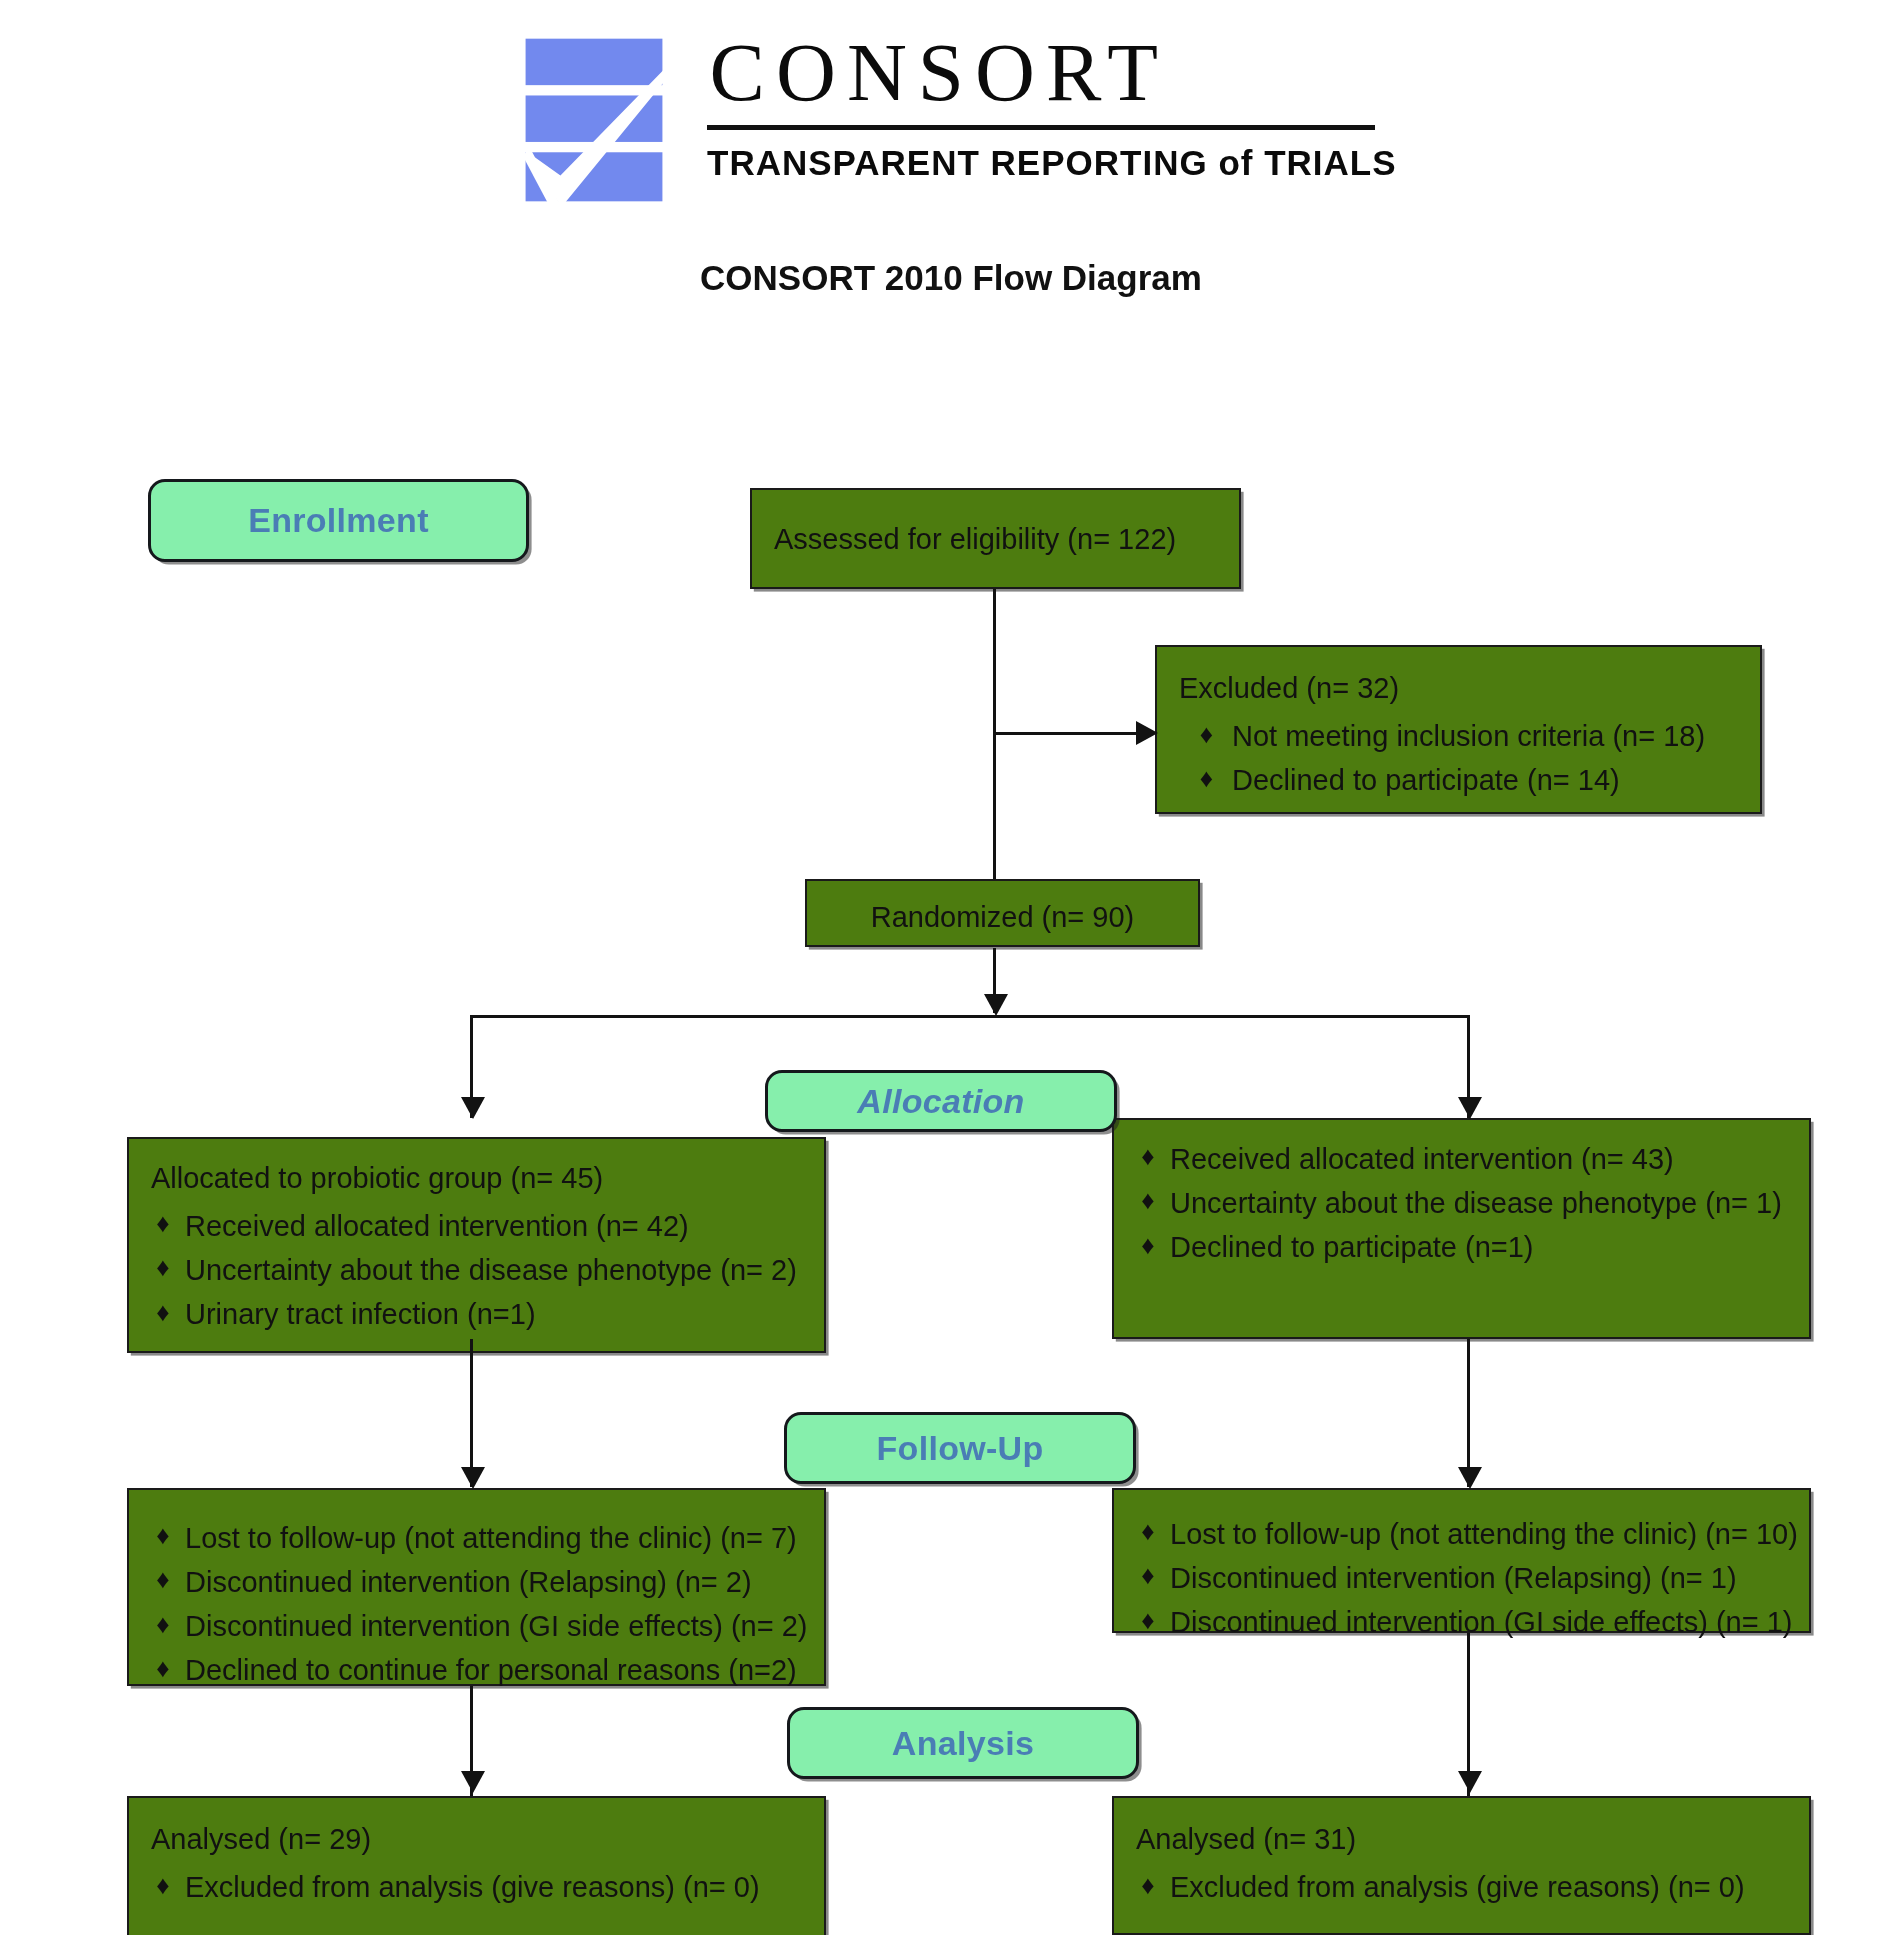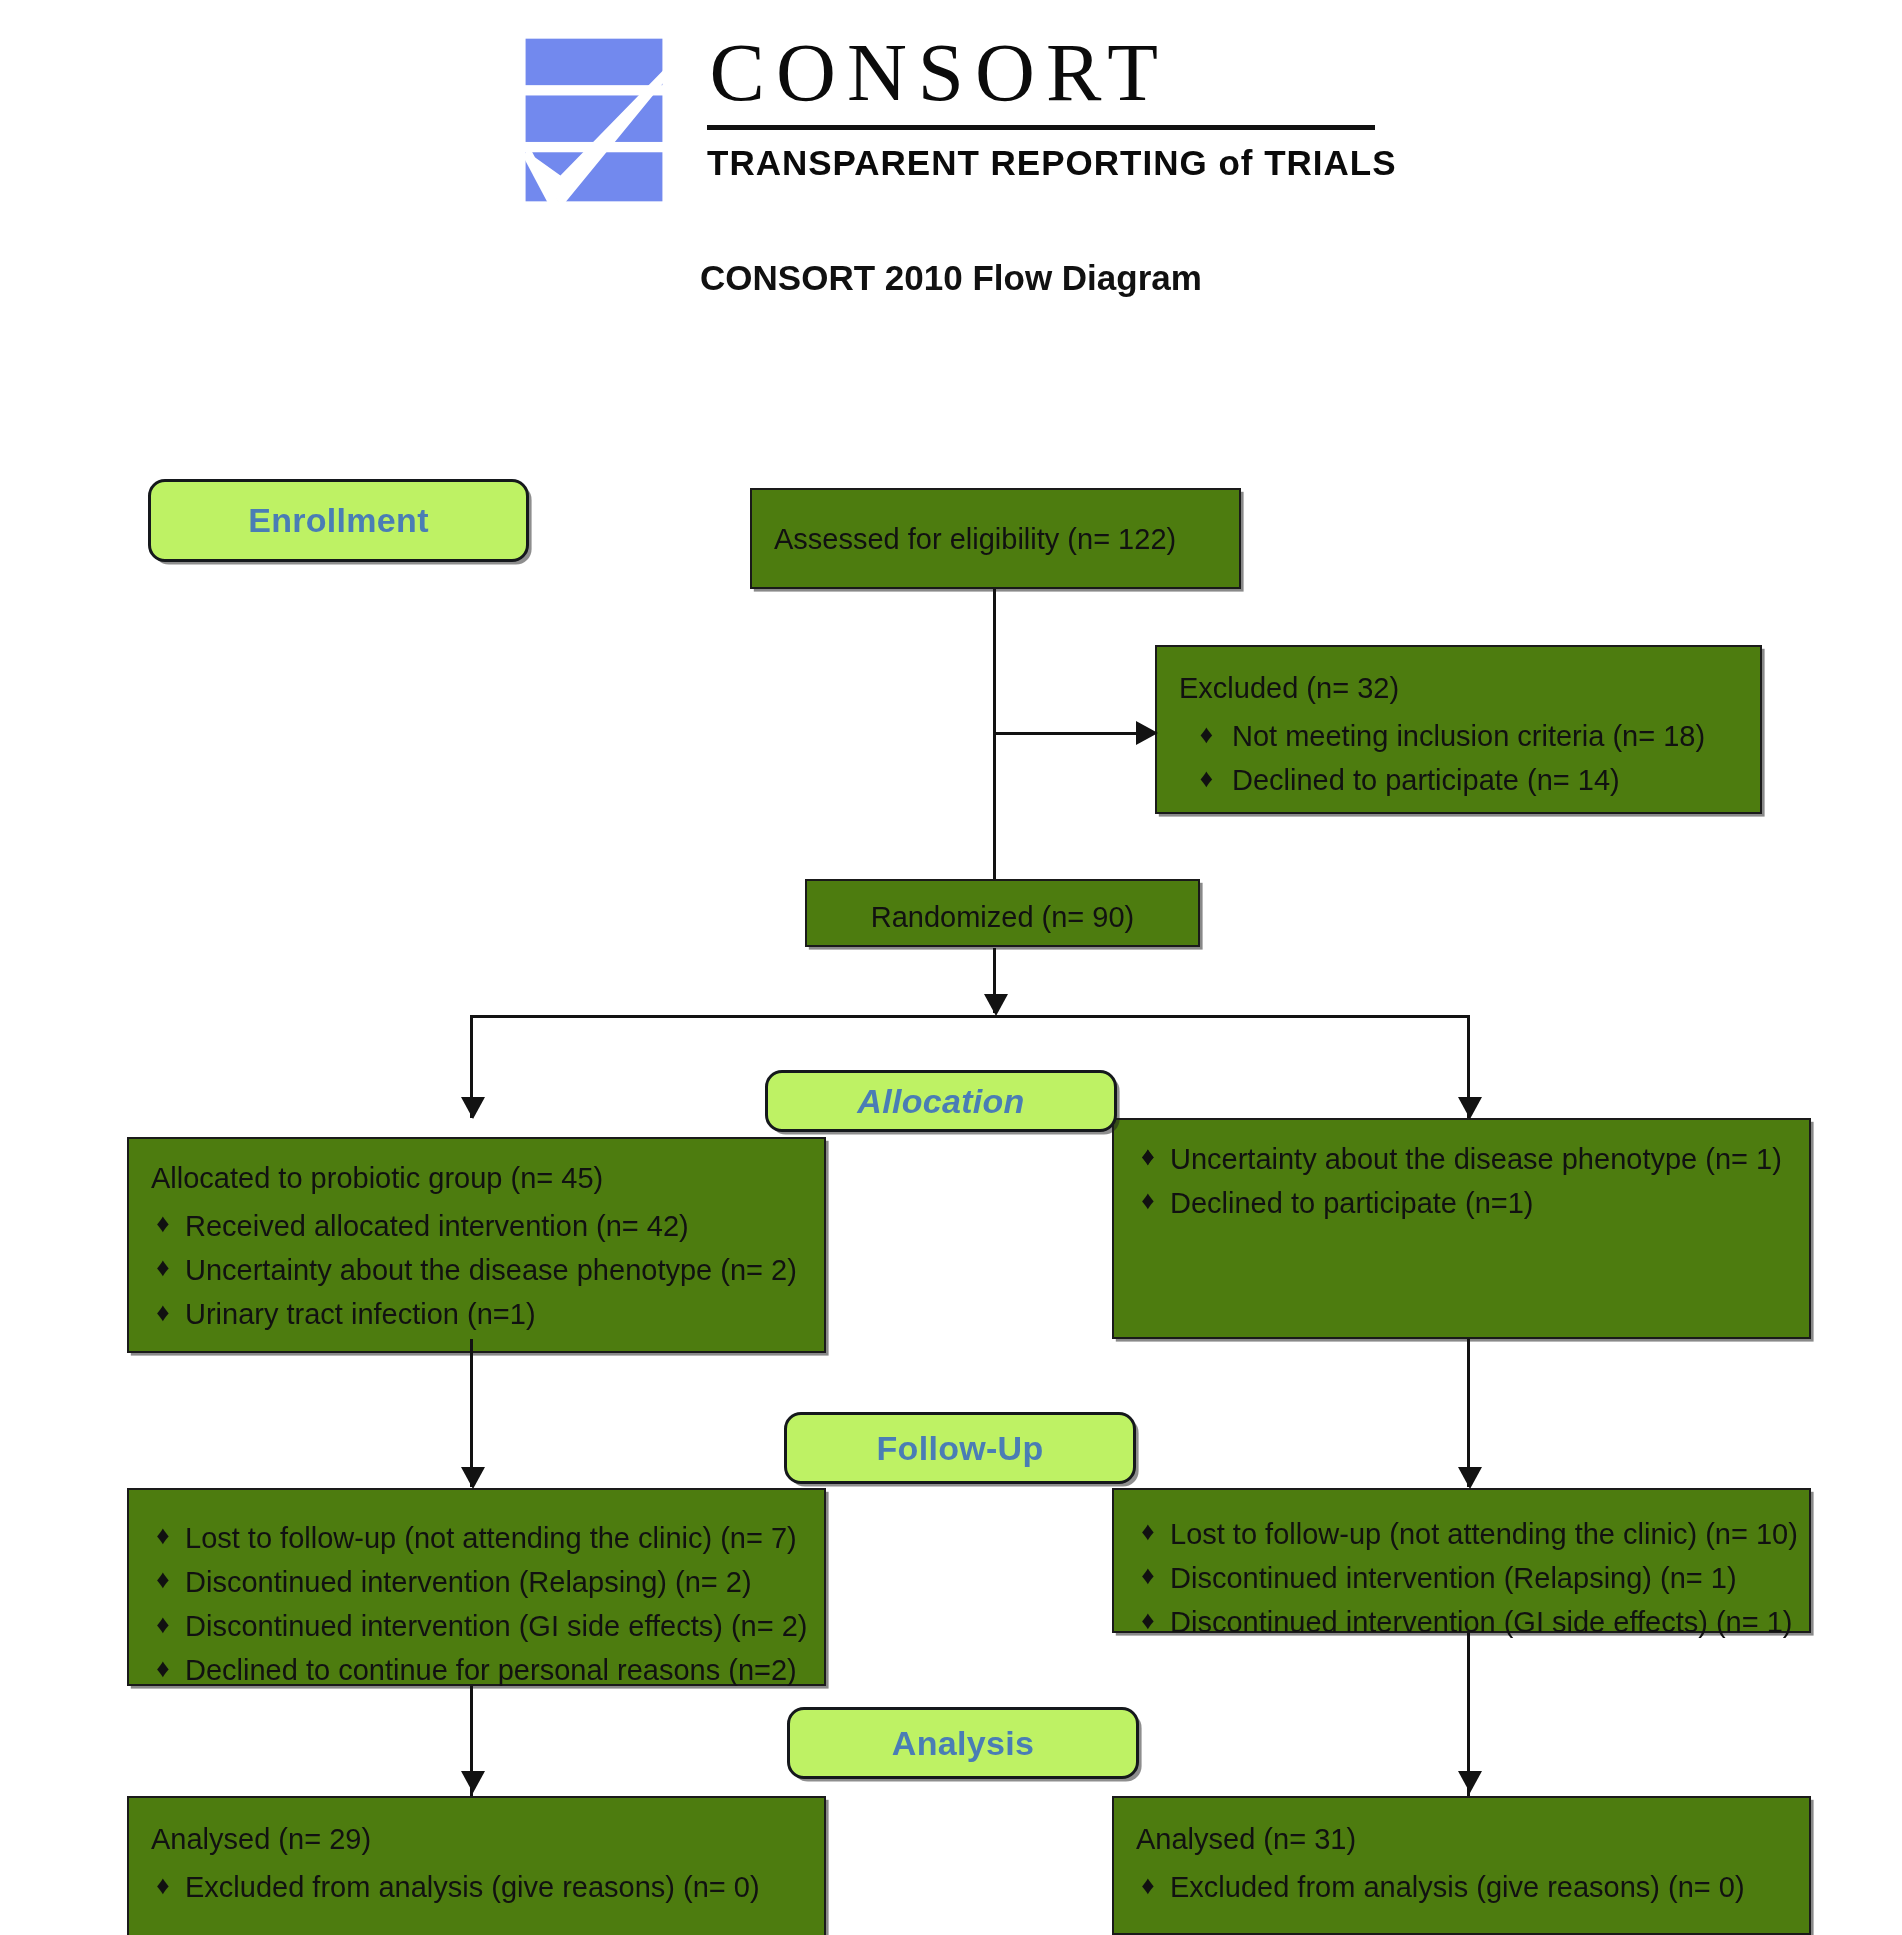--- a/index.html
+++ b/index.html
@@ -100,21 +100,21 @@
     font-size:26px;
     line-height:1.6;
   }
   .blist.indent li{ padding-left:53px; }
   .blist.indent li .dia{ left:20.7px; }
   .box .btext.center{ text-align:center; }
 
   
   .pill{
     position:absolute;
-    background:#bef264;
+    background:#86efac;
     border:3.2px solid #15181c;
     border-radius:17px;
     box-sizing:border-box;
     display:flex;
     align-items:center;
     justify-content:center;
     box-shadow:3.9px 3.9px 0 -1.3px rgba(30,30,30,.5);
     z-index:6;
   }
   .pill span{
@@ -239,21 +239,21 @@
         <li><span class="dia">♦</span><span>Received allocated intervention (n= 42)</span></li>
         <li><span class="dia">♦</span><span>Uncertainty about the disease phenotype (n= 2)</span></li>
         <li><span class="dia">♦</span><span>Urinary tract infection (n=1)</span></li>
       </ul>
     </div>
   </div>
 
   <div class="box" style="left:1112px; top:1118px; width:699px; height:221px;">
     <div class="bpad" style="padding:17px 22px;">
       <ul class="blist">
-        <li><span class="dia">♦</span></li>
+        <li><span class="dia">♦</span><span>Received allocated intervention (n= 43)</span></li>
         <li><span class="dia">♦</span><span>Uncertainty about the disease phenotype (n= 1)</span></li>
         <li><span class="dia">♦</span><span>Declined to participate (n=1)</span></li>
       </ul>
     </div>
   </div>
 
   <div class="box" style="left:127px; top:1488px; width:699px; height:198px;">
     <div class="bpad" style="padding:26px 22px;">
       <ul class="blist">
         <li><span class="dia">♦</span><span>Lost to follow-up (not attending the clinic) (n= 7)</span></li>

